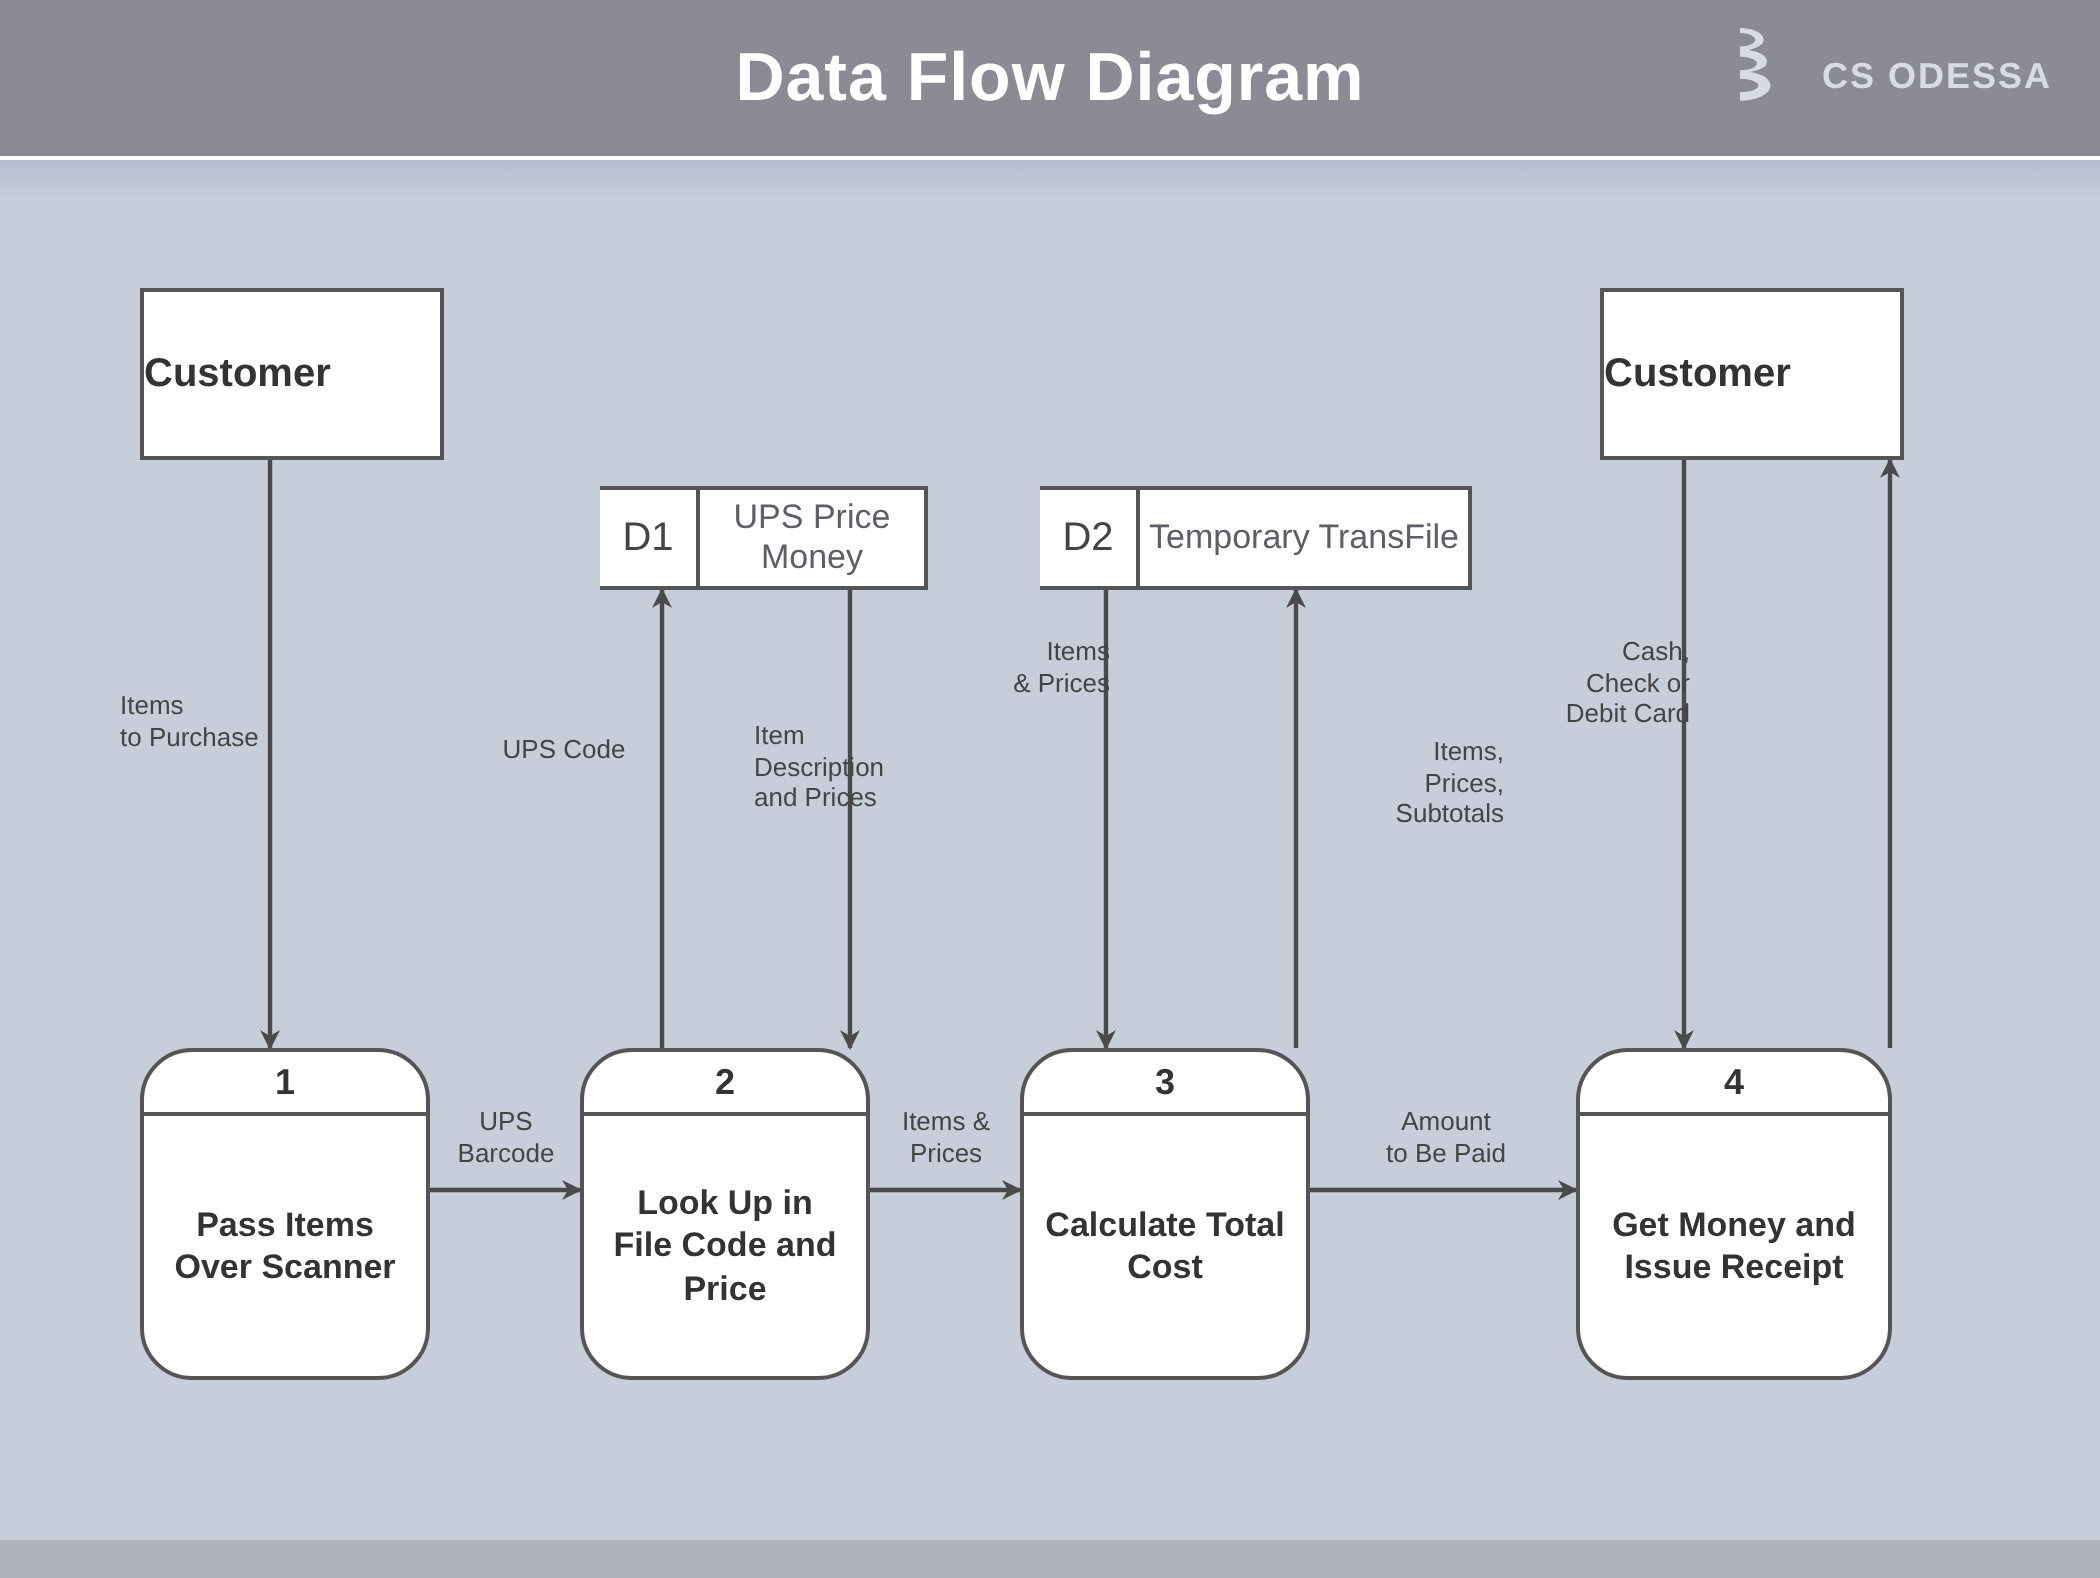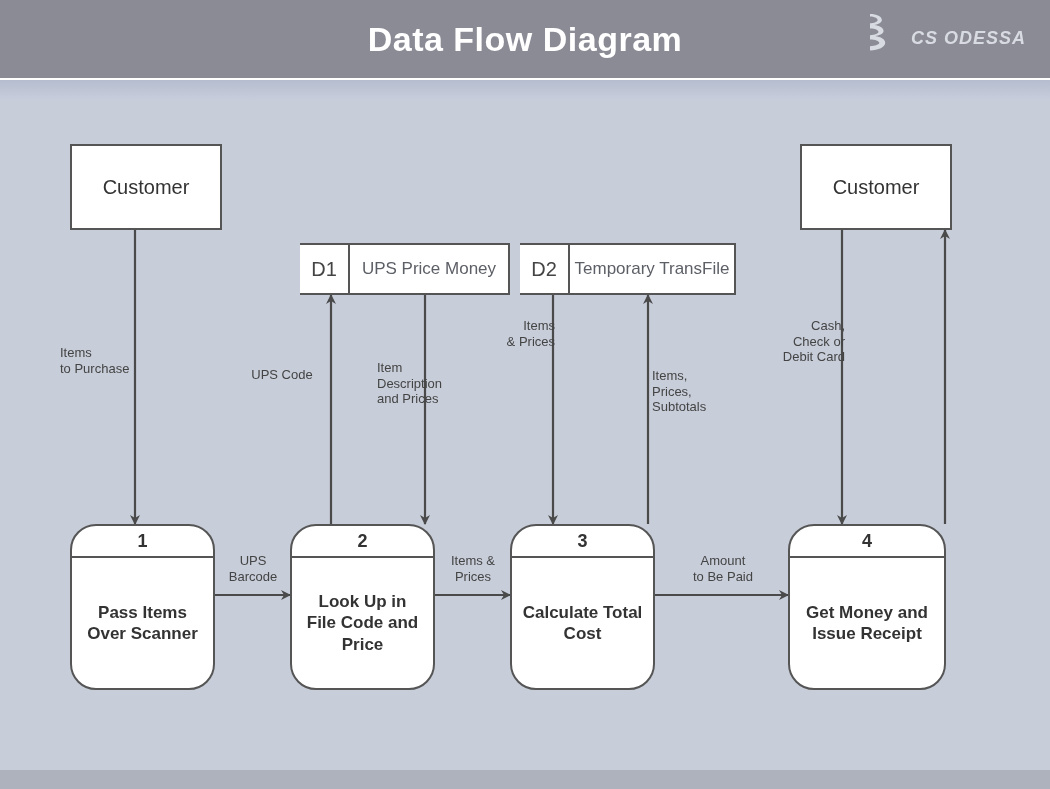--- a/index.html
+++ b/index.html
@@ -1,23 +1,23 @@
 <!DOCTYPE html>
 <html><head>
 <meta charset="utf-8">
 <style>
   html,body{margin:0;padding:0;width:1050px;height:789px;font-family:Verdana,Geneva,sans-serif;background:#fff;overflow:hidden}
   .hdr{position:relative;height:78px;background:#8a8b95;border-bottom:2px solid #fff}
   .hdr .title{color:#fff;font-size:34px;font-weight:700;text-align:center;line-height:78px;letter-spacing:.5px}
-  .brand{position:absolute;right:24px;top:14px;display:flex;align-items:center;gap:24px;color:#d9dbe2;font-weight:700;font-size:18px;letter-spacing:1px;font-style:italic}
+  .brand{position:absolute;right:24px;top:14px;display:flex;align-items:center;gap:24px;color:#d9dbe2;font-weight:700;font-size:18px;letter-spacing:1px;}
   .brand svg{width:34px;height:44px;fill:#d9dbe2}
   .stripe{height:20px;background:linear-gradient(#b6bdcf,#c7cddb)}
   .canvas{position:relative;height:670px;background:#c7cdd9}
   .footer{height:21px;background:#aeb2bc}
-  .entity{position:absolute;background:#fff;border:2px solid #555;box-sizing:border-box;display:flex;align-items:center;justify-content:center;font-weight:400;font-size:20px;color:#333}
+  .entity{position:absolute;background:#fff;border:2px solid #555;box-sizing:border-box;display:flex;align-items:center;font-weight:700;font-size:20px;color:#333}
   .store{position:absolute;background:#fff;border:2px solid #555;border-left:none;box-sizing:border-box;display:flex;color:#5c5f66}
   .store .id{width:48px;border-right:2px solid #555;display:flex;align-items:center;justify-content:center;font-size:20px;color:#444}
   .store .name{flex:1;display:flex;align-items:center;justify-content:center;font-size:17px;text-align:center;line-height:1.15}
   .proc{position:absolute;background:#fff;border:2px solid #555;border-radius:26px;box-sizing:border-box;display:flex;flex-direction:column}
   .proc .num{height:30px;border-bottom:2px solid #555;display:flex;align-items:center;justify-content:center;font-weight:700;font-size:18px;color:#333}
   .proc .body{flex:1;display:flex;align-items:center;justify-content:center;font-weight:700;font-size:17px;color:#333;text-align:center;line-height:1.25;padding:6px 10px}
   .lbl{position:absolute;font-size:13px;color:#444;text-align:center;line-height:1.2}
   svg.arrows{position:absolute;left:0;top:0;width:100%;height:100%;pointer-events:none}
   svg.arrows line{stroke:#4a4a4a;stroke-width:2.2}
 </style>
@@ -67,21 +67,21 @@
     <line x1="945" y1="424" x2="945" y2="130" marker-end="url(#ah)"></line>
   </svg>
 
   <div class="entity" style="left:70px;top:44px;width:152px;height:86px">
       <span>Customer</span>
     </div>
   <div class="entity" style="left:800px;top:44px;width:152px;height:86px">
       <span>Customer</span>
     </div>
 
-  <div class="store" style="left:300px;top:143px;width:210px;height:52px">
+  <div class="store" style="left:300px;top:143px;width:164px;height:52px">
     <div class="id">D1</div>
     <div class="name">UPS Price Money</div>
   </div>
   <div class="store" style="left:520px;top:143px;width:216px;height:52px">
     <div class="id">D2</div>
     <div class="name">Temporary TransFile</div>
   </div>
 
   <div class="proc" style="left:70px;top:424px;width:145px;height:166px">
     <div class="num">1</div>
@@ -99,18 +99,18 @@
     <div class="num">4</div>
     <div class="body">Get Money and Issue Receipt</div>
   </div>
 
   <div class="lbl" style="left:60px;top:245px;width:120px;text-align:left">Items<br>to Purchase</div>
   <div class="lbl" style="left:237px;top:267px;width:90px;text-align:center">UPS Code</div>
   <div class="lbl" style="left:377px;top:260px;width:120px;text-align:left">Item<br>Description<br>and Prices</div>
   <div class="lbl" style="left:214px;top:453px;width:78px">UPS<br>Barcode</div>
   <div class="lbl" style="left:434px;top:453px;width:78px">Items &amp;<br>Prices</div>
   <div class="lbl" style="left:477px;top:218px;width:78px;text-align:right">Items<br>&amp; Prices</div>
-  <div class="lbl" style="left:652px;top:268px;width:100px;text-align:left">Items,<br>Prices,<br>Subtotals</div>
+  <div class="lbl" style="left:652px;top:268px;width:100px;text-align:right">Items,<br>Prices,<br>Subtotals</div>
   <div class="lbl" style="left:668px;top:453px;width:110px">Amount<br>to Be Paid</div>
   <div class="lbl" style="left:750px;top:218px;width:95px;text-align:right">Cash,<br>Check or<br>Debit Card</div>
 
 </div>
 <div class="footer"></div>
 
 </body></html>

